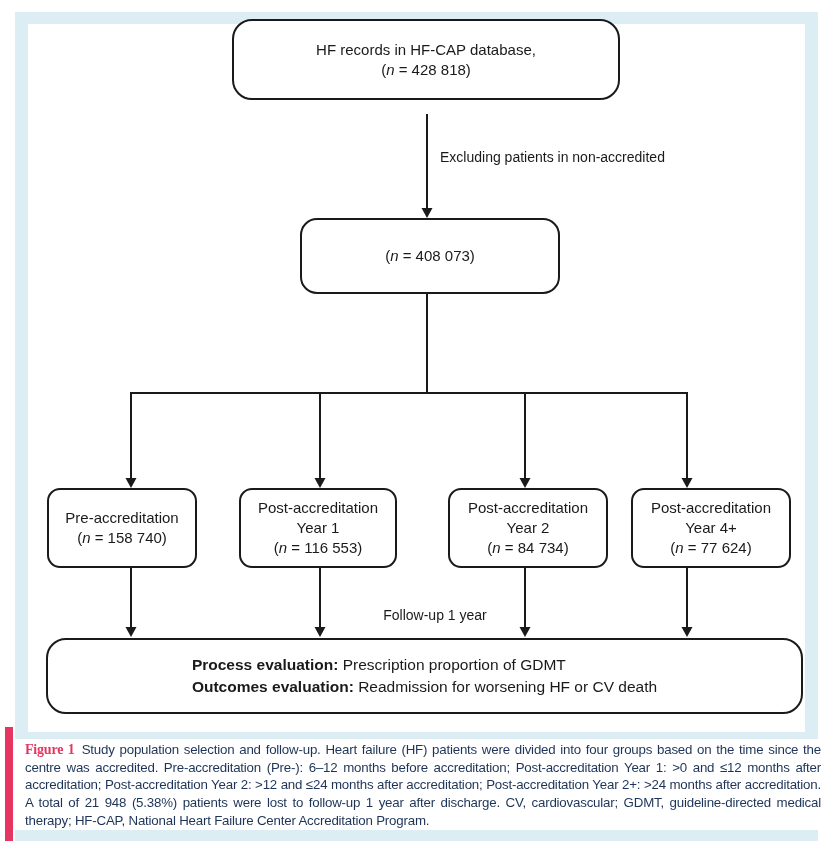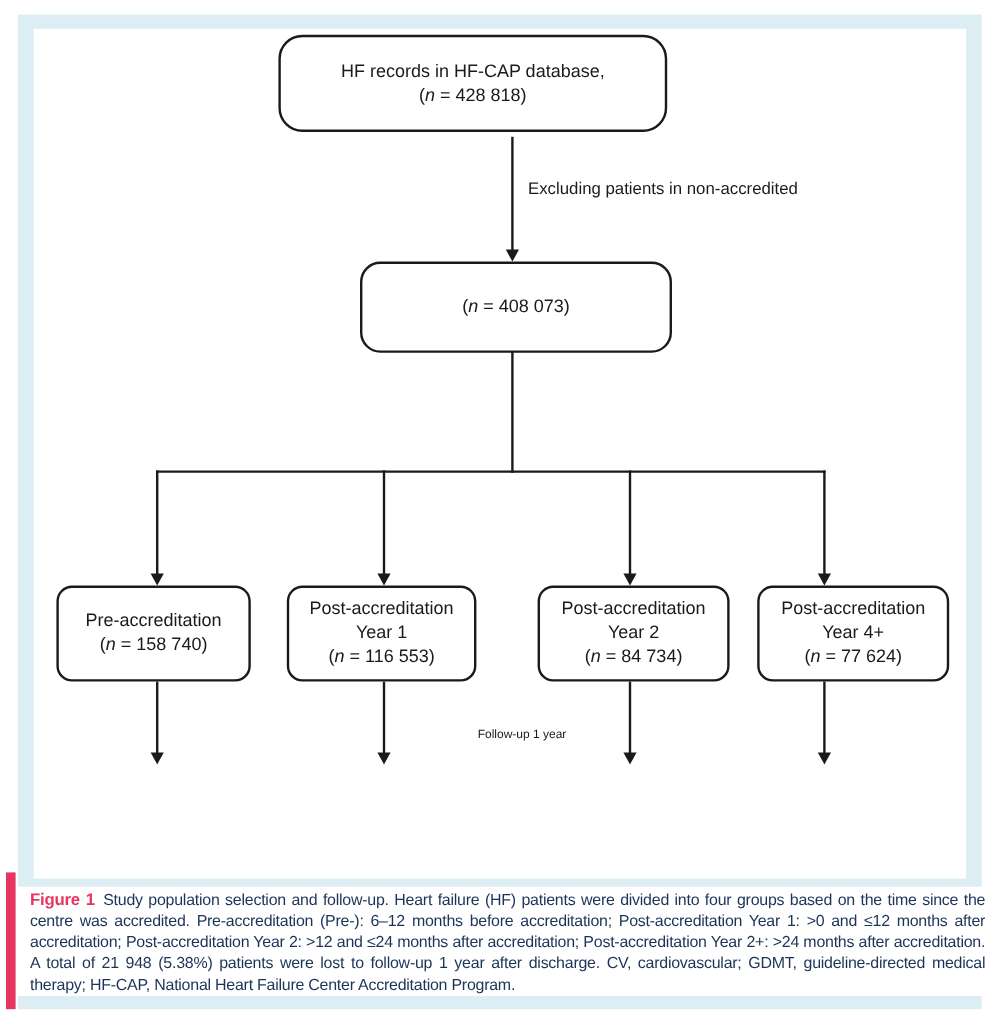--- a/index.html
+++ b/index.html
@@ -22,48 +22,48 @@
   svg.connectors{position:absolute;left:0;top:0;width:829px;height:844px;}
   svg.connectors line{stroke:var(--line-black);stroke-width:2;}
   svg.connectors polygon{fill:var(--line-black);}
 
   .box{position:absolute;background:#fff;border:2px solid var(--line-black);
        box-sizing:border-box;display:flex;flex-direction:column;
        justify-content:center;align-items:center;text-align:center;
        font-size:15px;line-height:20px;}
   .box i{font-style:italic;}
 
-  .db-box{left:232px;top:29px;width:324px;height:81px;border-radius:20px;}
+  .db-box{left:232px;top:19px;width:388px;height:81px;border-radius:20px;}
   .study-box{left:300px;top:218px;width:260px;height:76px;border-radius:17px;}
   .group-box{top:488px;height:80px;border-radius:13px;}
-  .gA{left:47px;width:162px;}
+  .gA{left:47px;width:150px;}
   .gB{left:239px;width:158px;}
   .gC{left:448px;width:160px;}
   .gD{left:631px;width:160px;}
 
   .eval-box{left:46px;top:638px;width:757px;height:76px;border-radius:20px;
             align-items:center;}
   .eval-inner{text-align:left;font-size:15.5px;line-height:22px;}
   .eval-inner b{font-weight:bold;}
 
   .excl-note{position:absolute;left:440px;top:147px;font-size:14px;
              line-height:21px;text-align:left;}
   .excl-note i{font-style:italic;}
 
   .followup{position:absolute;left:435px;top:607px;transform:translateX(-50%);
-            font-size:10px;white-space:nowrap;}
+            font-size:14px;white-space:nowrap;}
 
   
   .accent-bar{position:absolute;left:5px;top:727px;width:8px;height:114px;
               background:var(--accent-pink);}
   .caption{position:absolute;left:25px;top:741px;width:796px;
            font-size:13.3px;line-height:17.7px;letter-spacing:-0.2px;
            text-align:justify;color:var(--caption-text);}
   .caption .figlabel{color:var(--accent-pink);font-weight:bold;
-                     font-size:14px;padding-right:7px;}
+                     font-size:14px;padding-right:7px;font-family:Liberation Serif, serif;}
   .bottom-rule{position:absolute;left:15px;top:830px;width:803px;height:11px;
                background:var(--frame-blue);}
 </style>
 </head>
 <body>
 
 <div class="page">
 
   <div class="frame"></div>
 
@@ -129,20 +129,26 @@
   </div>
 
   <div class="box group-box gD">
     <div>Post-accreditation</div>
     <div>Year 4+</div>
     <div><span>(</span><i>n</i><span> = 77 624)</span></div>
   </div>
 
   <div class="followup">Follow-up 1 year</div>
 
+  <div class="box eval-box">
+    <div class="eval-inner">
+      <div><b>Process evaluation:</b><span> Prescription proportion of GDMT</span></div>
+      <div><b>Outcomes evaluation:</b><span> Readmission for worsening HF or CV death</span></div>
+    </div>
+  </div>
 
   <div class="accent-bar"></div>
 
   <div class="caption">
     <span class="figlabel">Figure 1</span><span>Study population selection and follow-up. Heart failure (HF) patients were divided into four groups based on the time since the centre was accredited. Pre-accreditation (Pre-): 6–12 months before accreditation; Post-accreditation Year 1: &gt;0 and ≤12 months after accreditation; Post-accreditation Year 2: &gt;12 and ≤24 months after accreditation; Post-accreditation Year 2+: &gt;24 months after accreditation. A total of 21 948 (5.38%) patients were lost to follow-up 1 year after discharge. CV, cardiovascular; GDMT, guideline-directed medical therapy; HF-CAP, National Heart Failure Center Accreditation Program.</span>
   </div>
 
   <div class="bottom-rule"></div>
 
 </div>

